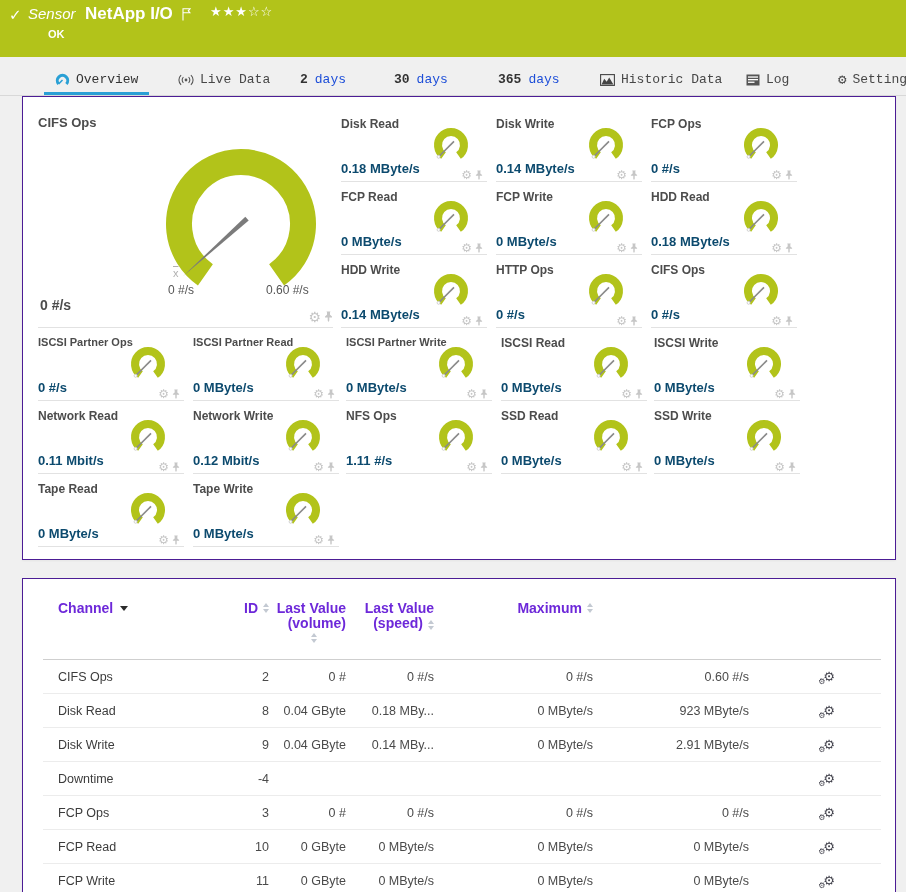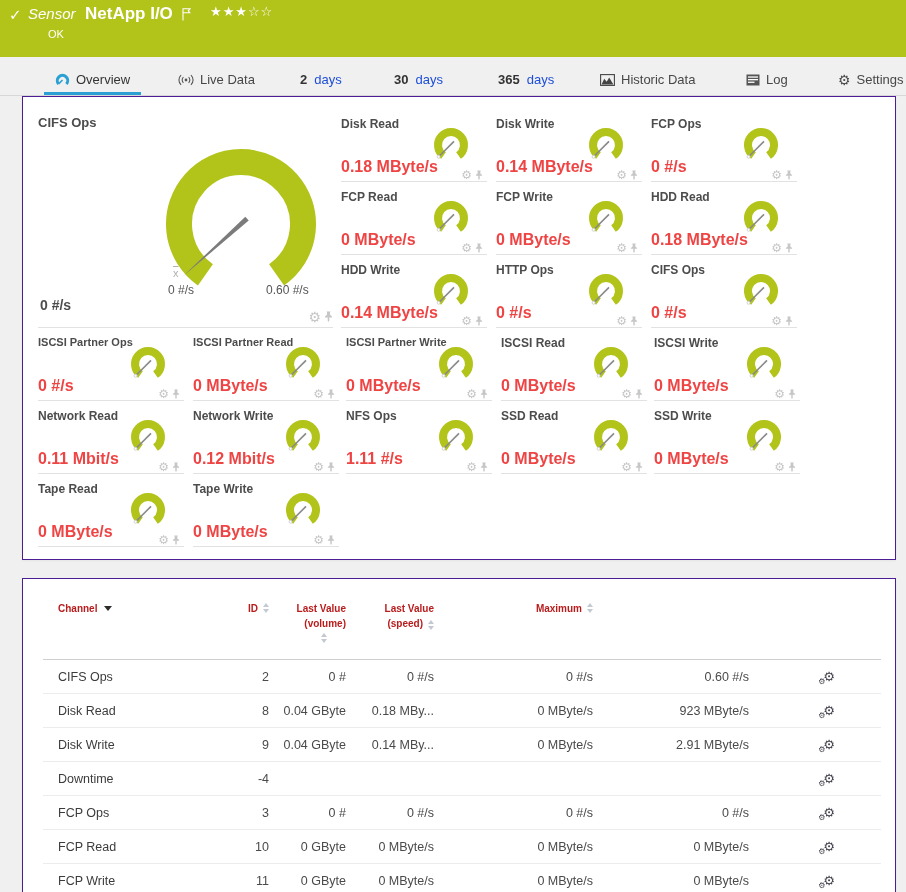--- a/index.html
+++ b/index.html
@@ -6,41 +6,41 @@
     font-family:"Liberation Sans","DejaVu Sans",sans-serif;background:#f0f0f0;}
   .page{position:relative;width:906px;height:892px;overflow:hidden;background:#f0f0f0;}
 
   
   .hdr{position:absolute;left:0;top:0;right:0;height:57px;background:#b2c31a;color:#fff;}
   .hdr .check{position:absolute;left:9px;top:6px;font-size:15px;font-weight:bold;}
   .hdr .kind{position:absolute;left:28px;top:5px;font-style:italic;font-size:15px;}
   .hdr .name{position:absolute;left:85px;top:4px;font-size:17px;font-weight:bold;}
   .hdr .flag{position:absolute;left:182px;top:7px;}
   .hdr .stars{position:absolute;left:210px;top:4px;font-size:13px;letter-spacing:1px;}
-  .hdr .ok{position:absolute;left:48px;top:28px;font-size:11px;font-weight:normal;}
+  .hdr .ok{position:absolute;left:48px;top:28px;font-size:11px;font-weight:bold;}
 
   
   .tabs{position:absolute;left:0;top:57px;right:0;height:38px;border-bottom:1px solid #d8d8d8;
     font-size:13px;color:#474747;}
-  .tab{position:absolute;bottom:8px;display:flex;align-items:center;gap:6px;cursor:pointer;white-space:nowrap;}
+  .tab{position:absolute;bottom:8px;display:flex;align-items:center;gap:6px;cursor:pointer;white-space:nowrap;font-family:Liberation Mono, monospace;}
   .tab svg{display:block;}
   .tab.active{color:#333;}
   .tab.active::after{content:"";position:absolute;left:-11px;right:-11px;bottom:-8px;height:3px;background:#2aa0d5;}
   .tab .num{font-weight:bold;color:#333;}
   .tab .word{color:#1d4ed8;margin-left:1px;}
 
   
   .panel{position:absolute;background:#fff;border:1px solid #4c1d95;box-shadow:0 1px 2px rgba(0,0,0,.05);box-sizing:border-box;}
   #panel-gauges{left:22px;top:96px;width:874px;height:464px;}
   #panel-table{left:22px;top:578px;width:874px;height:322px;}
 
   
   .gcell{position:absolute;height:73px;border-bottom:1px solid #e2e2e2;box-sizing:border-box;}
   .glabel{position:absolute;left:0;top:8px;font-size:12px;font-weight:bold;color:#4c4c4c;white-space:nowrap;}
-  .gval{position:absolute;left:0;bottom:5px;font-size:16px;font-weight:bold;color:#ef4444;white-space:nowrap;}
+  .gval{position:absolute;left:0;bottom:5px;font-size:13px;font-weight:bold;color:#0c4a6e;white-space:nowrap;}
   .mini{position:absolute;top:17px;right:15px;}
   .arc{fill:none;stroke:#b2c31a;stroke-width:8;}
   .ndl{stroke:#8a8a8a;stroke-width:1.6;}
   .ndot{fill:#fdfdfd;stroke:#c9c9c9;stroke-width:0.8;}
   .gicons{position:absolute;right:4px;bottom:0px;display:flex;align-items:center;gap:3px;color:#c6c6c6;}
   .cgear{font-size:12px;line-height:12px;}
   
   .bigcell{position:absolute;left:15px;top:12px;width:295px;height:219px;border-bottom:1px solid #e2e2e2;box-sizing:border-box;}
   .bigcell .glabel{top:6px;font-size:13px;}
   .biggauge{position:absolute;left:115px;top:30px;}
@@ -48,21 +48,21 @@
   .avgmark{position:absolute;left:135px;top:158px;font-size:11px;color:#b0b0b0;text-decoration:overline;}
   .smin{position:absolute;left:130px;top:174px;font-size:12px;color:#555;}
   .smax{position:absolute;left:228px;top:174px;font-size:12px;color:#555;}
   .bigval{position:absolute;left:2px;top:188px;font-size:14px;font-weight:bold;color:#4c4c4c;}
   .bigcell .gicons{right:0;bottom:4px;}
 
   
   .tbl{margin:0 14px 0 20px;}
   .thead{display:grid;grid-template-columns:160px 51px 77px 88px 159px 156px 114px;
     padding:22px 0 0 15px;height:58px;box-sizing:content-box;border-bottom:1px solid #cfcfcf;
-    color:#b91c1c;font-weight:bold;font-size:10px;line-height:15px;}
+    color:#6d28d9;font-weight:bold;font-size:14px;line-height:15px;}
   .th{display:flex;align-items:flex-start;}
   .th.right{justify-content:flex-end;}
   .thcol{display:flex;flex-direction:column;align-items:flex-end;}
   .thcol .sub{display:flex;align-items:center;}
   .thcol .below{align-self:center;margin-top:2px;}
   .tristack{display:inline-flex;flex-direction:column;margin-left:5px;margin-top:2px;}
   .tri{width:0;height:0;border-left:3.5px solid transparent;border-right:3.5px solid transparent;}
   .tri.up{border-bottom:4px solid #c3c9d2;margin-bottom:2px;}
   .tri.down{border-top:4px solid #c3c9d2;}
   .tridark{width:0;height:0;border-left:4px solid transparent;border-right:4px solid transparent;

